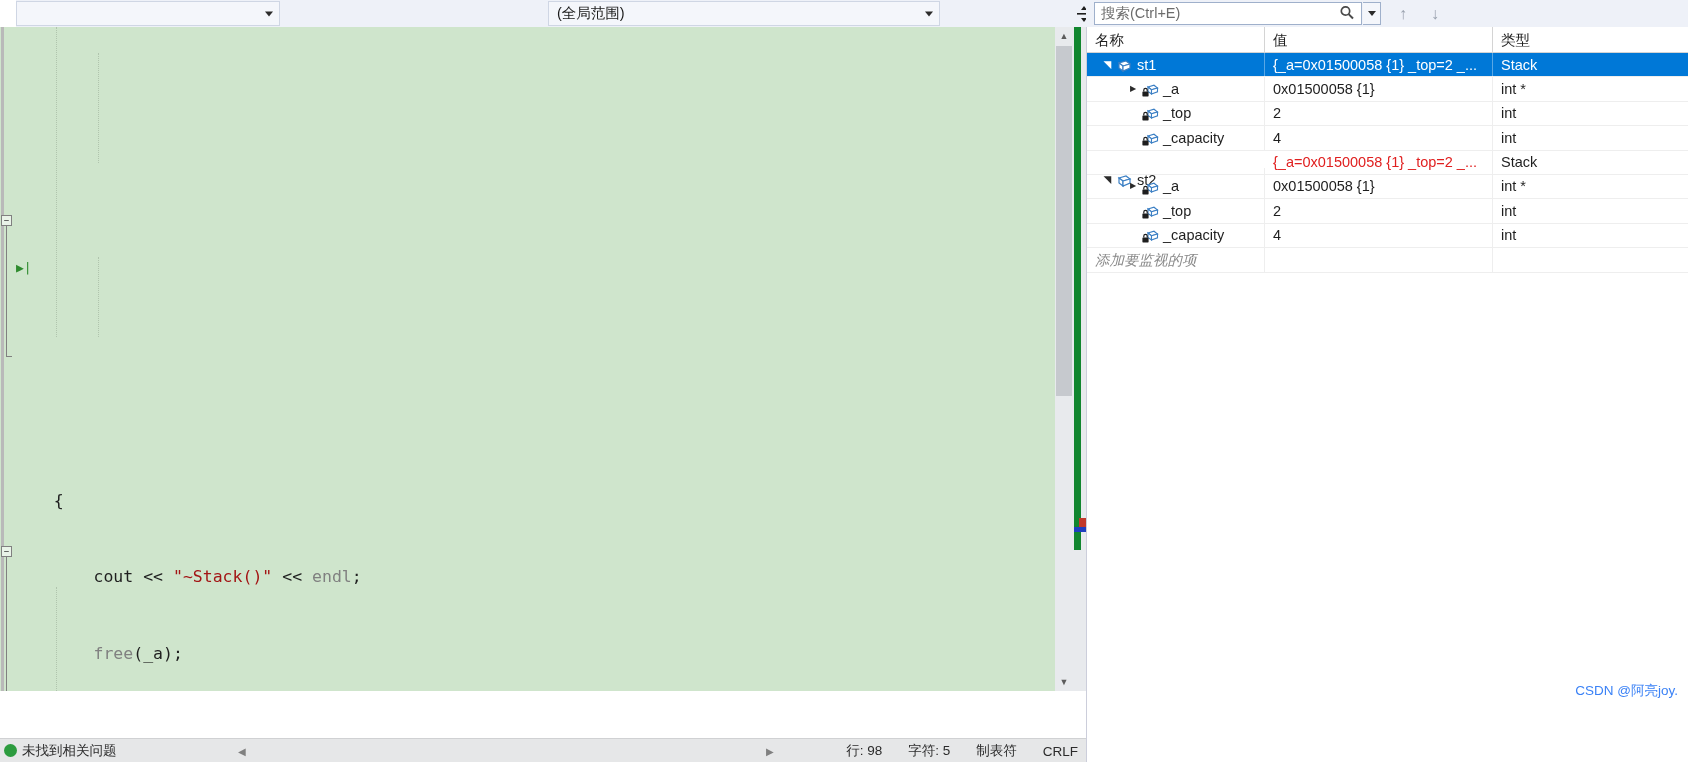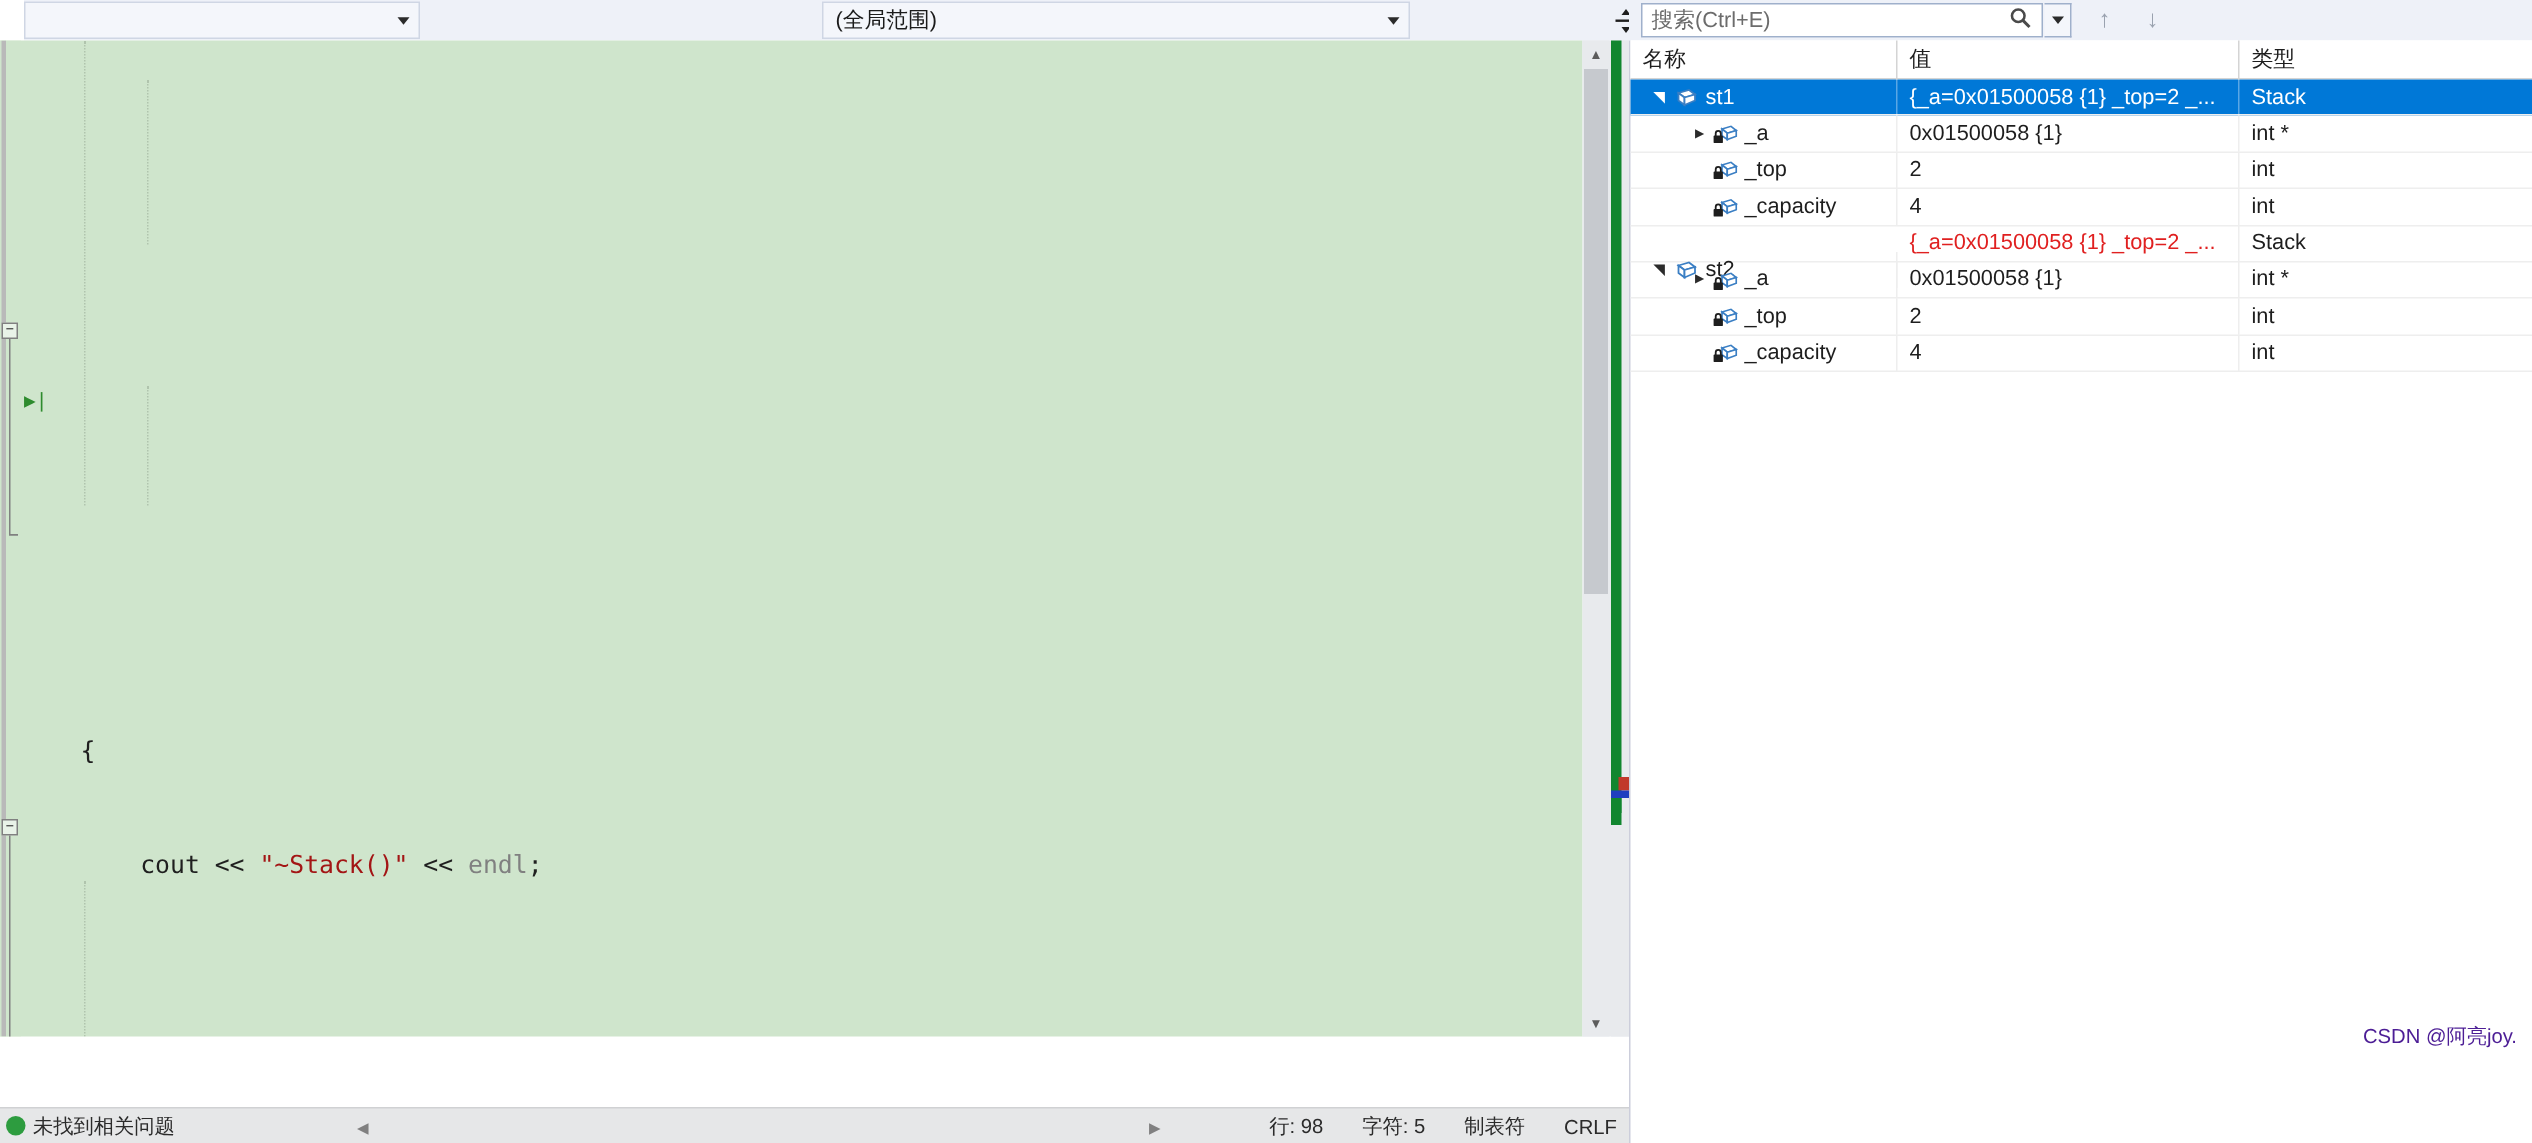--- a/index.html
+++ b/index.html
@@ -271,21 +271,21 @@
     position: absolute; right: 8px; top: 0;
     height: 24px; display: flex; align-items: center;
     gap: 26px;
   }
   .hscroll-arrow { color: #808080; font-size: 10px; }
   .hs-left { position: absolute; left: 238px; top: 7px; }
   .hs-right { position: absolute; left: 766px; top: 7px; }
 
   .watermark {
     position: absolute; right: 10px; bottom: 62px;
-    font-size: 13.5px; color: #4c1d95;
+    font-size: 13.5px; color: #3b82f6;
   }
 </style>
 </head>
 <body>
 
 <div id="root">
 
   <div class="navbar">
 
     <div class="nav-combo" id="combo-scope">
@@ -356,20 +356,21 @@
       <div class="fold-line" style="top:199px; height:130px;"></div>
       <div class="fold-line" style="top:329px; height:1px; width:6px; border-top:1px solid #808080;"></div>
 
       <div class="fold" style="top:519px;">−</div>
       <div class="fold-line" style="top:530px; height:140px;"></div>
 
       <div class="runarrow" style="top:234px;">▶|</div>
 
       <div class="ln"><span class="op">    {</span></div>
       <div class="ln"><span class="op">        cout </span><span class="op">&lt;&lt; </span><span class="str">"~Stack()"</span><span class="op"> &lt;&lt; </span><span class="var">endl</span><span class="op">;</span></div>
+      <div class="ln"><span class="op">        </span><span class="var">free</span><span class="op">(_a);</span></div>
       
       
       
       
       
       
       
       
       
       
@@ -528,20 +529,25 @@
                 <path d="M2.2 8 a2.3 2.3 0 0 1 4.6 0 v1.6 h-1.2 v-1.6 a1.1 1.1 0 0 0 -2.2 0 v1.6 h-1.2 z" fill="#1e1e1e"></path>
                 <rect x="1.4" y="9.4" width="6.2" height="5" rx="0.6" fill="#1e1e1e"></rect>
               </svg></span>
             <span>_capacity</span>
           </div>
           <div class="cell c-val">4</div>
           <div class="cell c-type">int</div>
         </div>
       </div>
 
+    <div class="add-row">
+      <div class="cell c-name">添加要监视的项</div>
+      <div class="cell c-val"></div>
+      <div class="cell c-type"></div>
+    </div>
   </div>
 
   <div class="statusbar">
     <div class="status-left">
       <span class="status-dot"></span>
       <span>未找到相关问题</span>
     </div>
     <span class="hscroll-arrow hs-left">◀</span>
     <span class="hscroll-arrow hs-right">▶</span>
     <div class="status-right">

